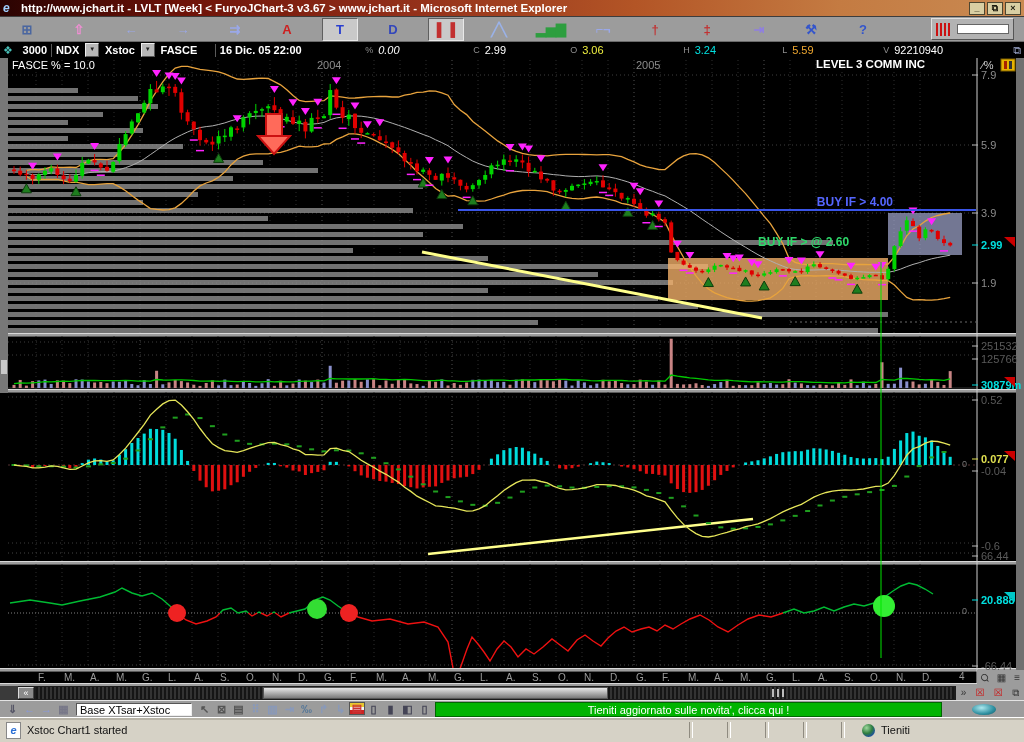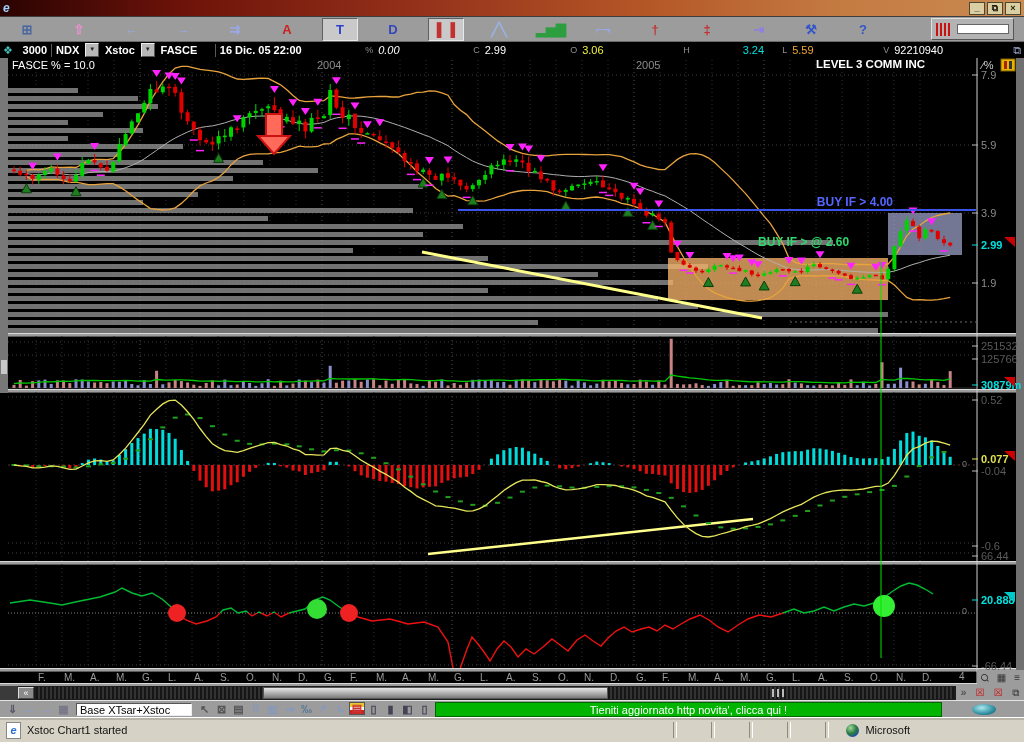--- a/index.html
+++ b/index.html
@@ -92,20 +92,21 @@
   .sb-right-pad{width:108px;}
   .spacer{flex:1;}
 </style>
 </head>
 <body>
 
 <div id="window">
 
   <div class="titlebar">
     <span class="ie-logo">e</span>
+    <span class="title-text">http://www.jchart.it - LVLT [Week] &lt; FuryoJChart-3 v3.67 &gt; www.jchart.it - Microsoft Internet Explorer</span>
     <span class="title-btns">
         <span class="win-btn">_</span>
         <span class="win-btn">⧉</span>
         <span class="win-btn">×</span>
       </span>
   </div>
 
   <div class="toolbar" id="toolbar-top">
       <span class="tb-btn" style="color: rgb(74, 102, 160);">⊞</span>
       <span class="tb-btn" style="color: rgb(239, 143, 211);">⇧</span>
@@ -149,21 +150,21 @@
         <span class="qf" style="width: 97px;">
           <span class="qf-label">C</span>
           <span style="color: rgb(255, 255, 255);">2.99</span>
         </span>
         <span class="qf" style="width: 113px;">
           <span class="qf-label">O</span>
           <span style="color: rgb(240, 240, 64);">3.06</span>
         </span>
         <span class="qf" style="width: 99px;">
           <span class="qf-label">H</span>
-          <span style="color: rgb(0, 224, 224); margin-left: 48px;">3.24</span>
+          <span style="color: rgb(0, 224, 224);">3.24</span>
         </span>
         <span class="qf" style="width: 101px;">
           <span class="qf-label">L</span>
           <span style="color: rgb(240, 168, 48);">5.59</span>
         </span>
         <span class="qf" style="width: 130px;">
           <span class="qf-label">V</span>
           <span style="color: rgb(255, 255, 255);">92210940</span>
         </span>
       </span>
@@ -1209,33 +1210,33 @@
         <span class="bt-icon" style="color: rgb(136, 153, 187);">⇥</span>
         <span class="bt-icon" style="color: rgb(85, 119, 153);">‰</span>
         <span class="bt-icon" style="color: rgb(136, 153, 187);">↱</span>
         <span class="bt-icon" style="color: rgb(136, 153, 187);">↳</span>
         <span class="bt-icon flag" style="color: rgb(204, 51, 51);">▤</span>
         <span class="bt-icon" style="color: rgb(68, 68, 85);">▯</span>
         <span class="bt-icon" style="color: rgb(68, 68, 85);">▮</span>
         <span class="bt-icon" style="color: rgb(68, 68, 85);">◧</span>
         <span class="bt-icon" style="color: rgb(68, 68, 85);">▯</span>
       </span>
-    <span class="banner">Tieniti aggiornato http novita', clicca qui !</span>
+    <span class="banner">Tieniti aggiornato sulle novita', clicca qui !</span>
     <span class="banner-right">
       <span class="ellipse"></span>
     </span>
   </div>
 
   <div class="statusbar">
     <span class="doc-icon">e</span>
     <span>Xstoc Chart1 started</span>
     <span class="spacer"></span>
     <span class="sb-sep"></span>
     <span class="sb-sep"></span>
     <span class="sb-sep"></span>
     <span class="sb-sep"></span>
     <span class="sb-sep"></span>
     <span class="globe"></span>
-    <span>Microsoft</span>
+    <span>Tieniti</span>
     <span class="sb-right-pad"></span>
   </div>
 
 </div>
 
 </body></html>

